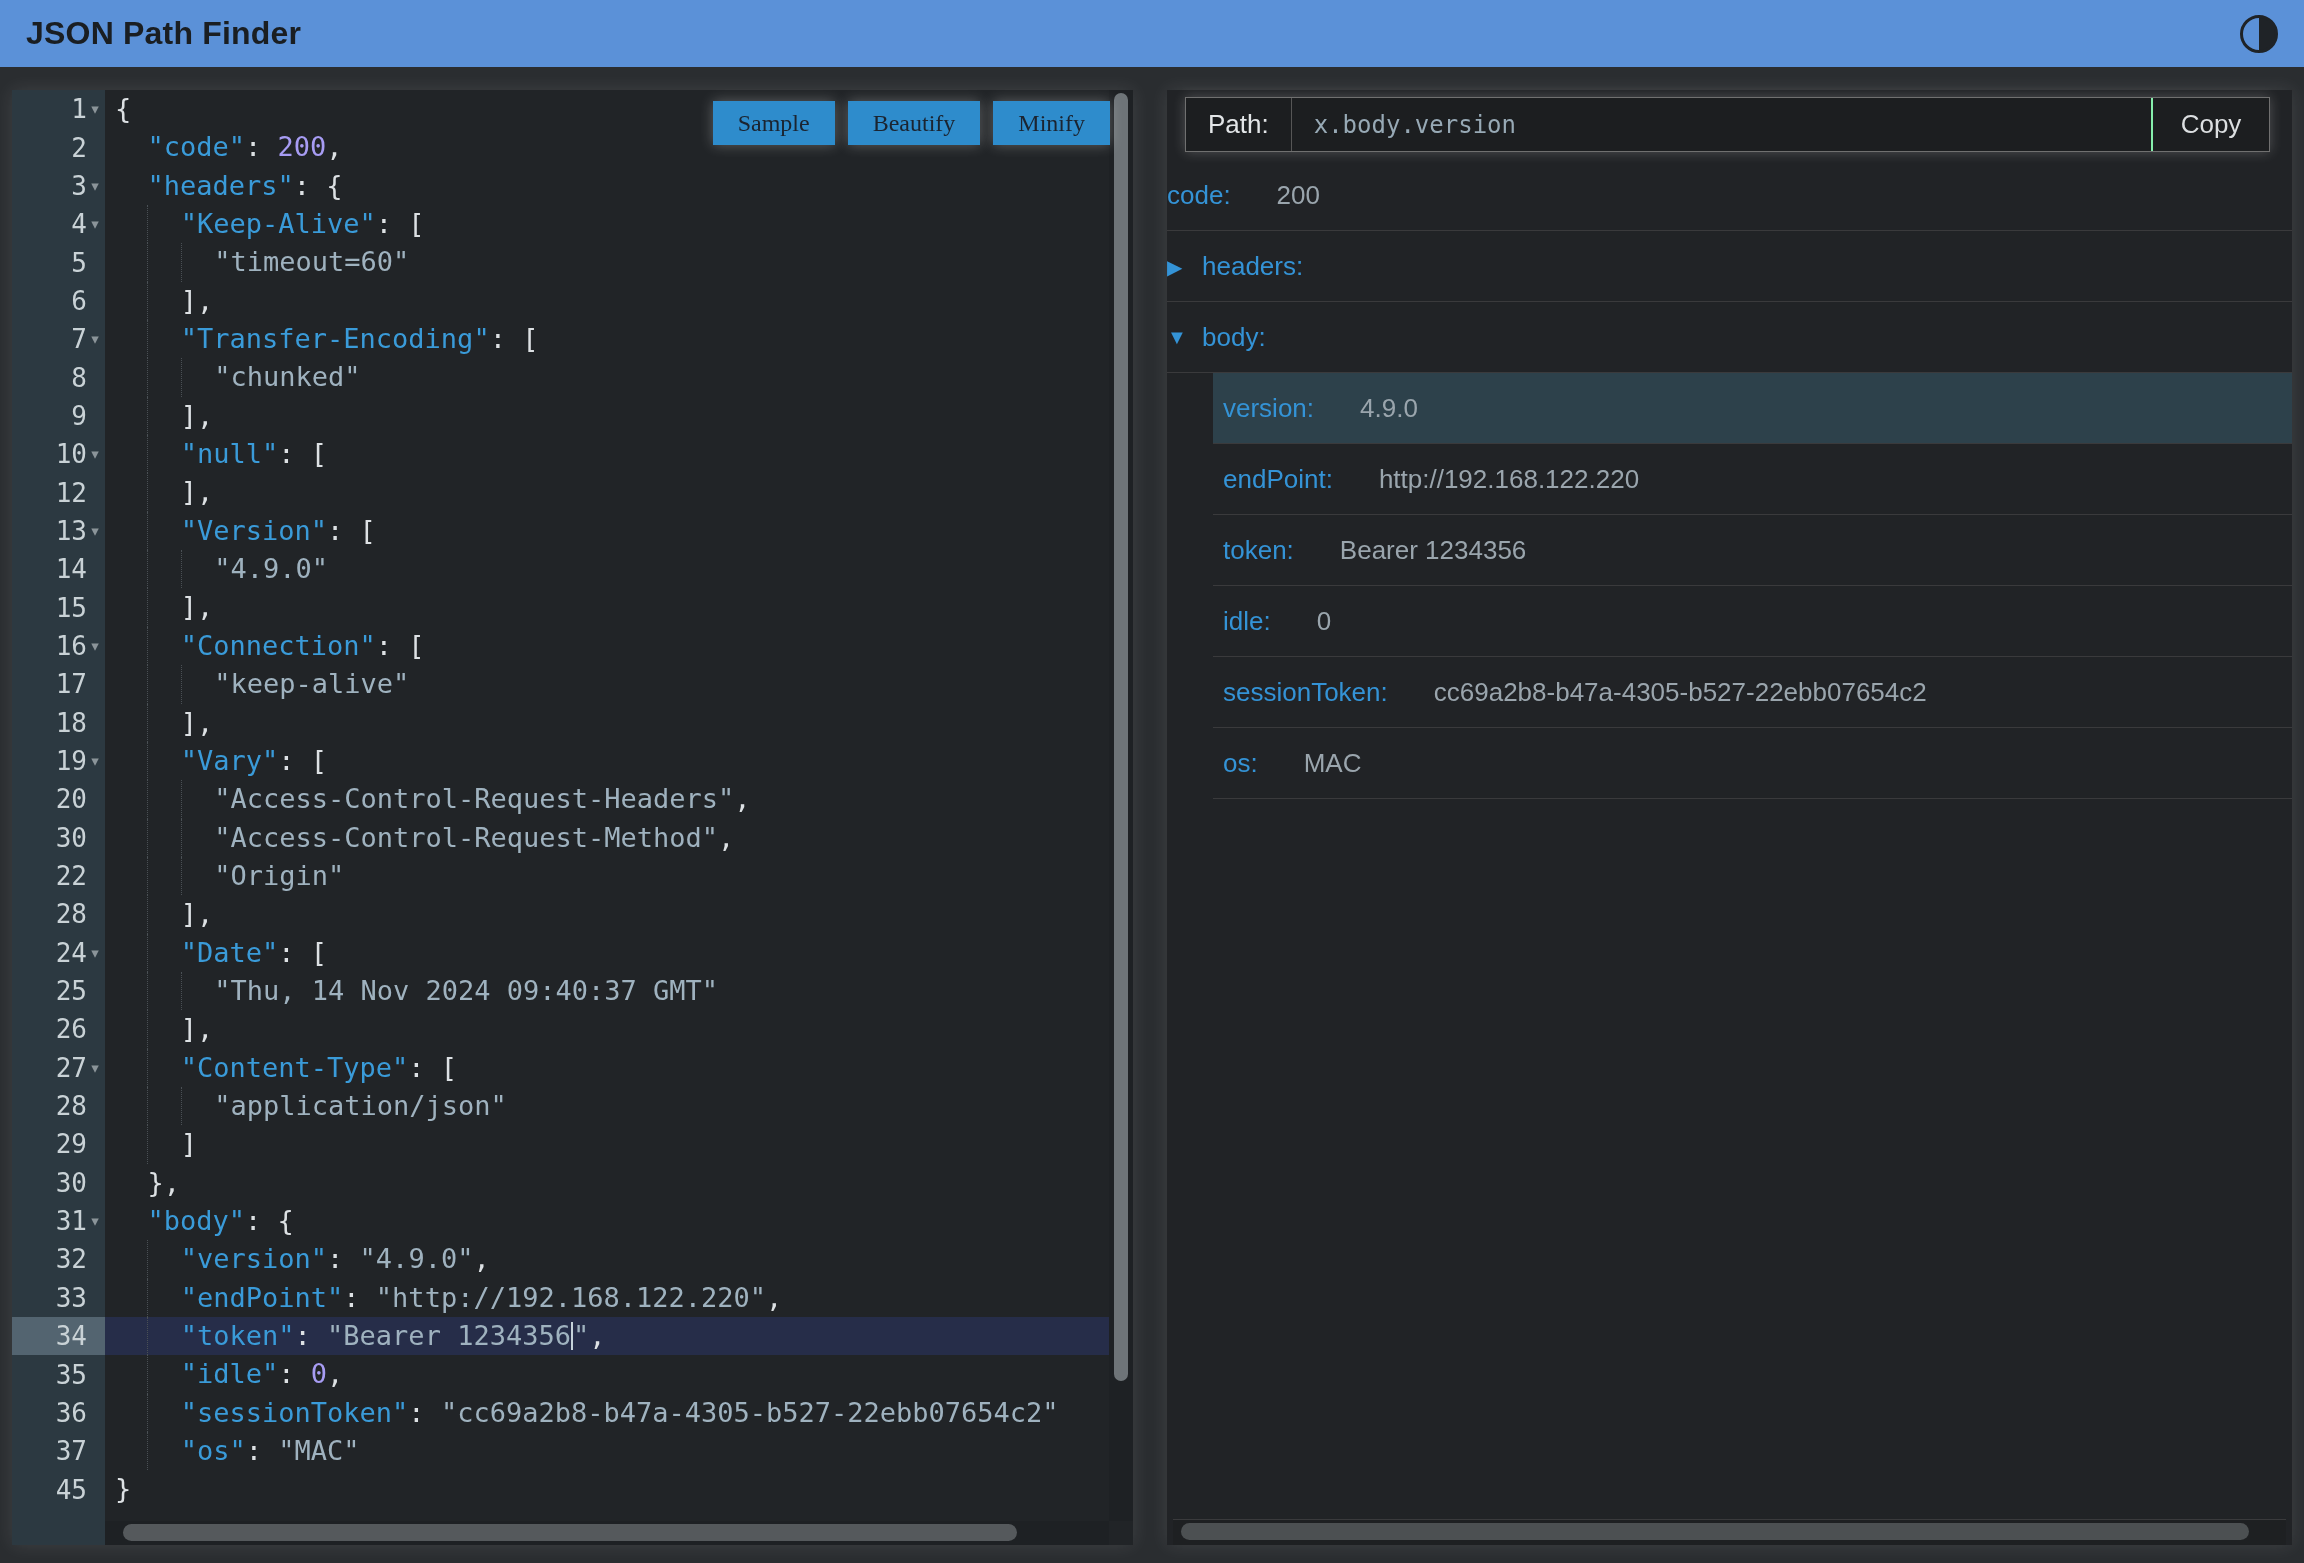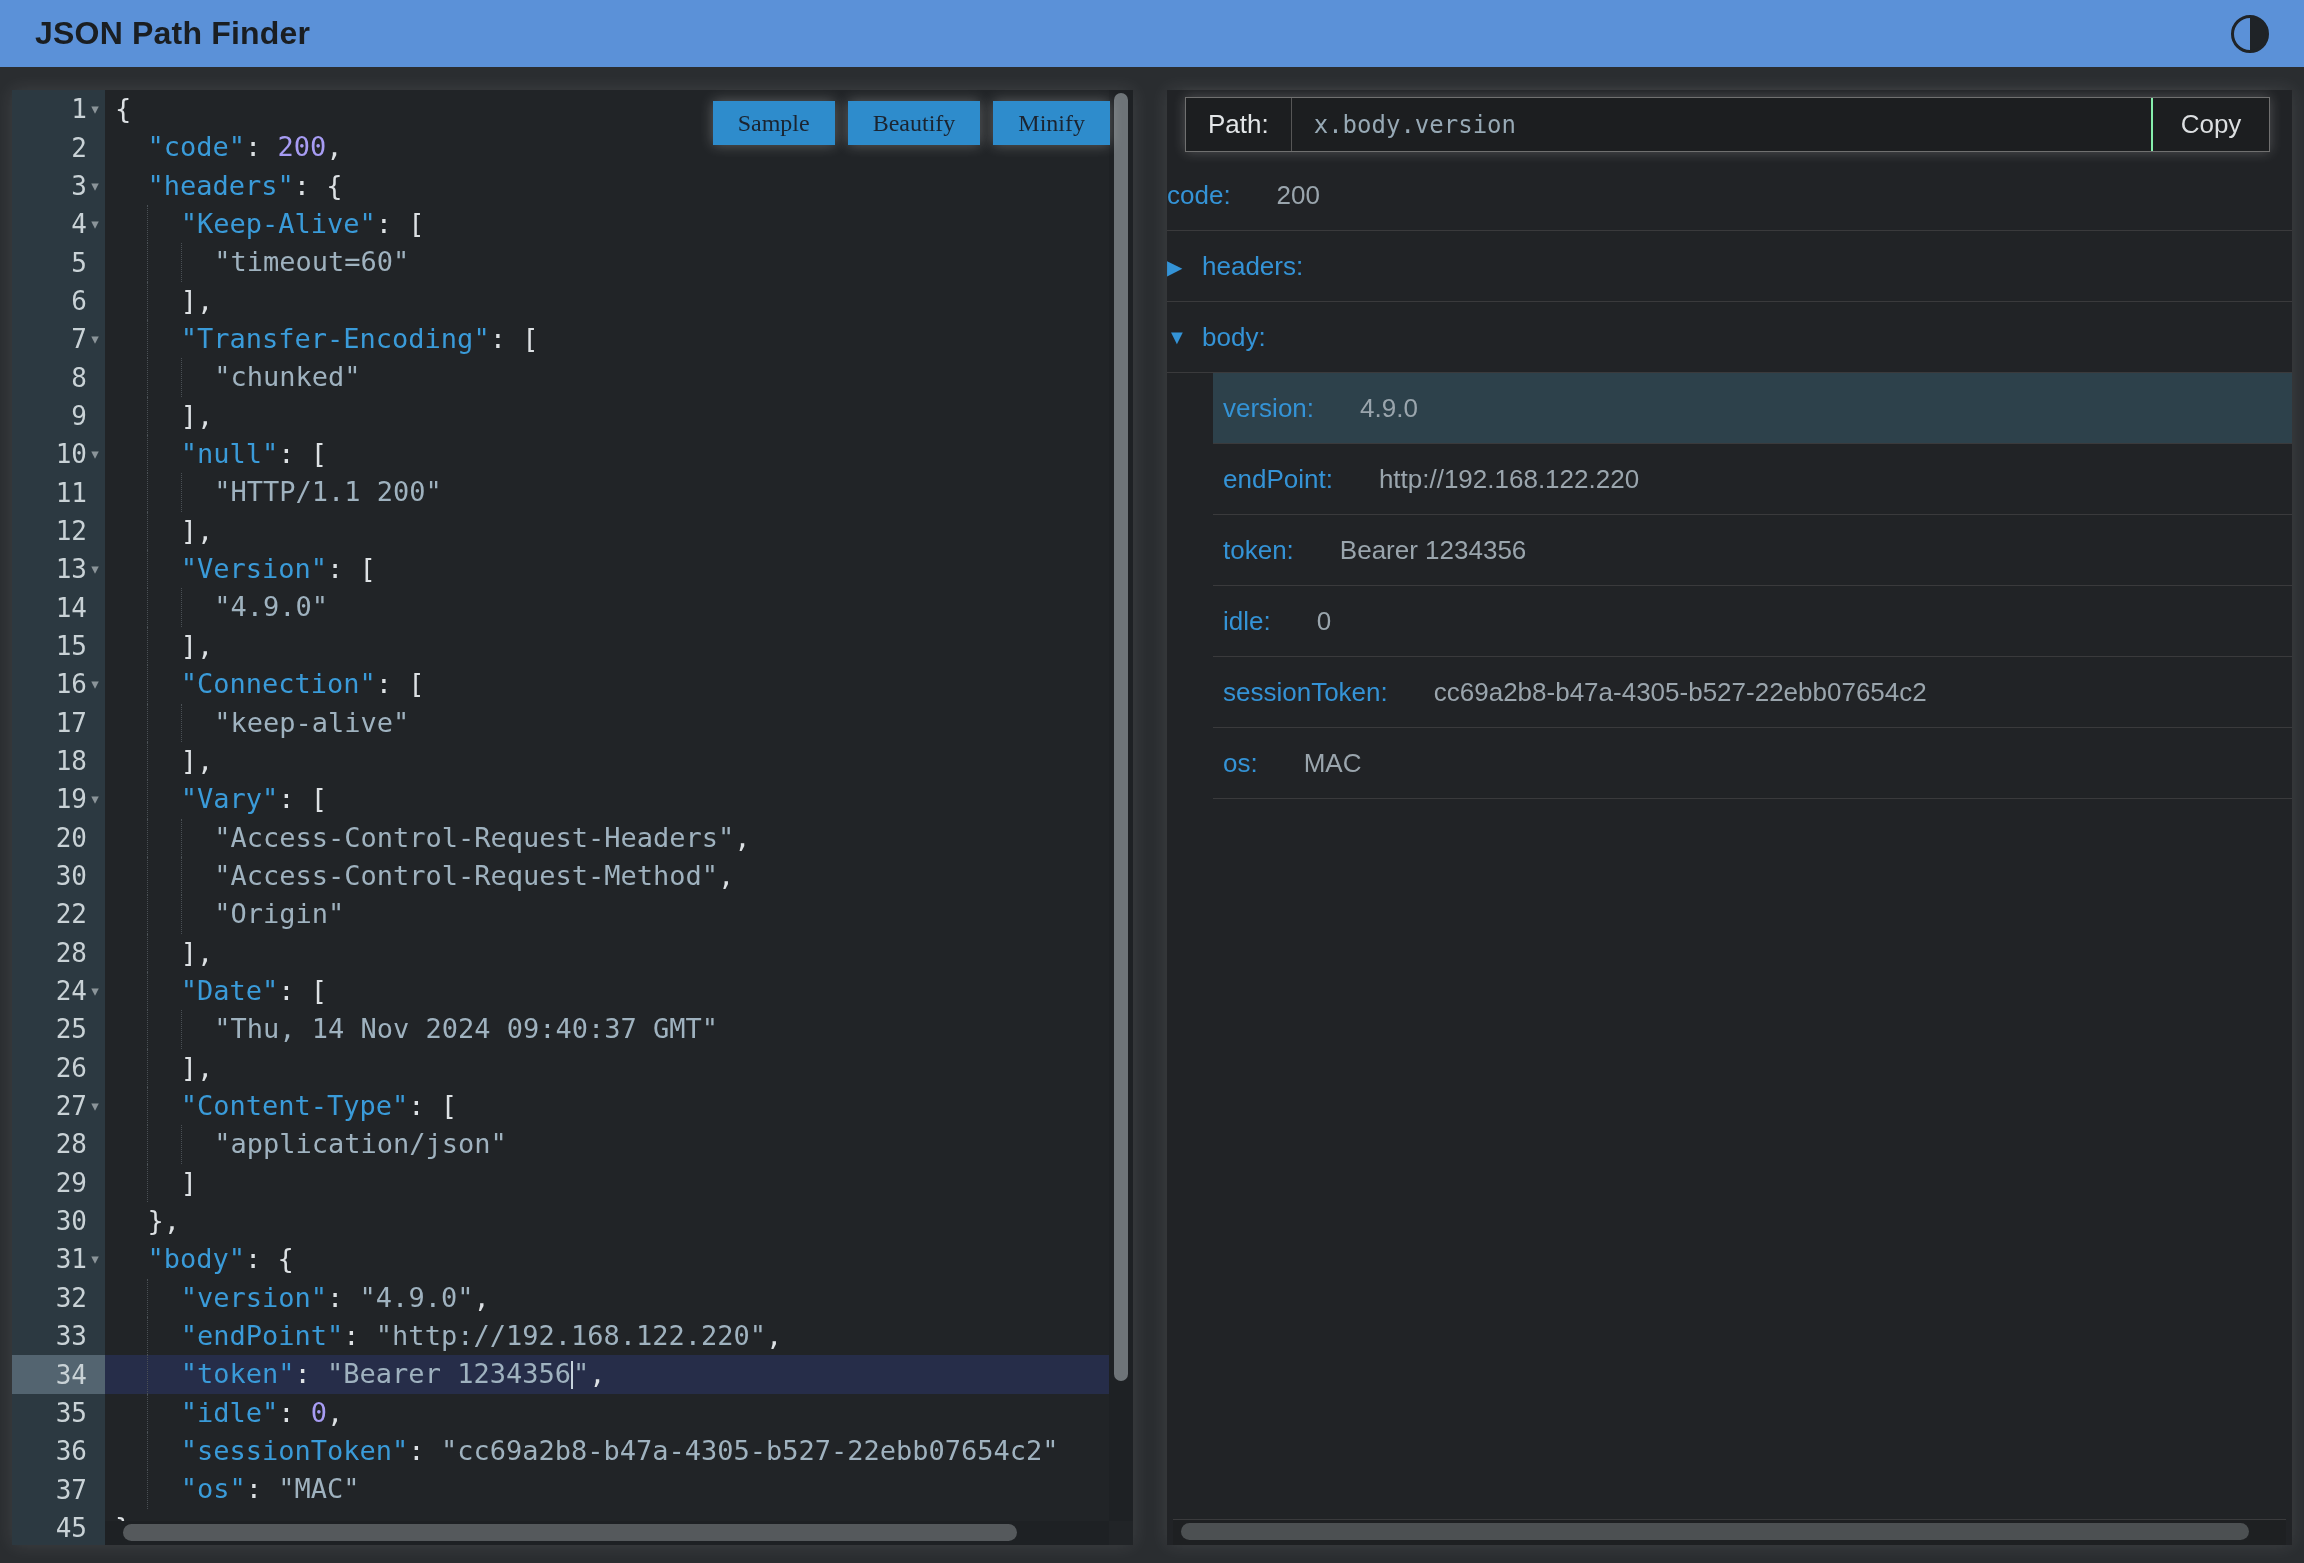--- a/index.html
+++ b/index.html
@@ -1,21 +1,21 @@
 <!DOCTYPE html>
 <html><head>
 <meta charset="utf-8">
 <style>
   html,body{margin:0;padding:0;background:#2a2d30;}
   .app{position:relative;width:2304px;height:1563px;background:#2a2d30;overflow:hidden;
        font-family:"Liberation Sans",sans-serif;}
 
   
   .hdr{position:absolute;left:0;top:0;width:100%;height:67px;background:#5b91d8;
-       display:flex;align-items:center;padding:0 35px;box-sizing:border-box;}
+       display:flex;align-items:center;padding:0 26px;box-sizing:border-box;}
   .hdr h1{flex:1;margin:0;font-size:32px;font-weight:700;color:#1a1e22;letter-spacing:.2px;}
   .contrast{width:38px;height:38px;border-radius:50%;border:3px solid #1f2327;
        background:linear-gradient(90deg,rgba(0,0,0,0) 0 50%,#1f2327 50% 100%);box-sizing:border-box;}
 
   
   .panel{position:absolute;top:90px;height:1455px;background:#212427;
        box-shadow:0 0 18px rgba(255,255,255,.10);}
   .editor{left:12px;width:1121px;}
   .inspector{left:1167px;width:1125px;background:#212326;}
 
@@ -198,32 +198,20 @@
           </div>
           <div class="code">
             <span class="ind"></span>
             <span class="ind guide"></span>
             <span class="tk-k">"null"</span>
             <span class="tk-p">: [</span>
           </div>
         </div>
         <div class="ed-row">
           <div class="gut">
-            <span class="lnum">11</span>
-            <span class="fold"></span>
-          </div>
-          <div class="code">
-            <span class="ind"></span>
-            <span class="ind guide"></span>
-            <span class="ind guide"></span>
-            <span class="tk-s">"HTTP/1.1 200"</span>
-          </div>
-        </div>
-        <div class="ed-row">
-          <div class="gut">
             <span class="lnum">12</span>
             <span class="fold"></span>
           </div>
           <div class="code">
             <span class="ind"></span>
             <span class="ind guide"></span>
             <span class="tk-p">],</span>
           </div>
         </div>
         <div class="ed-row">

